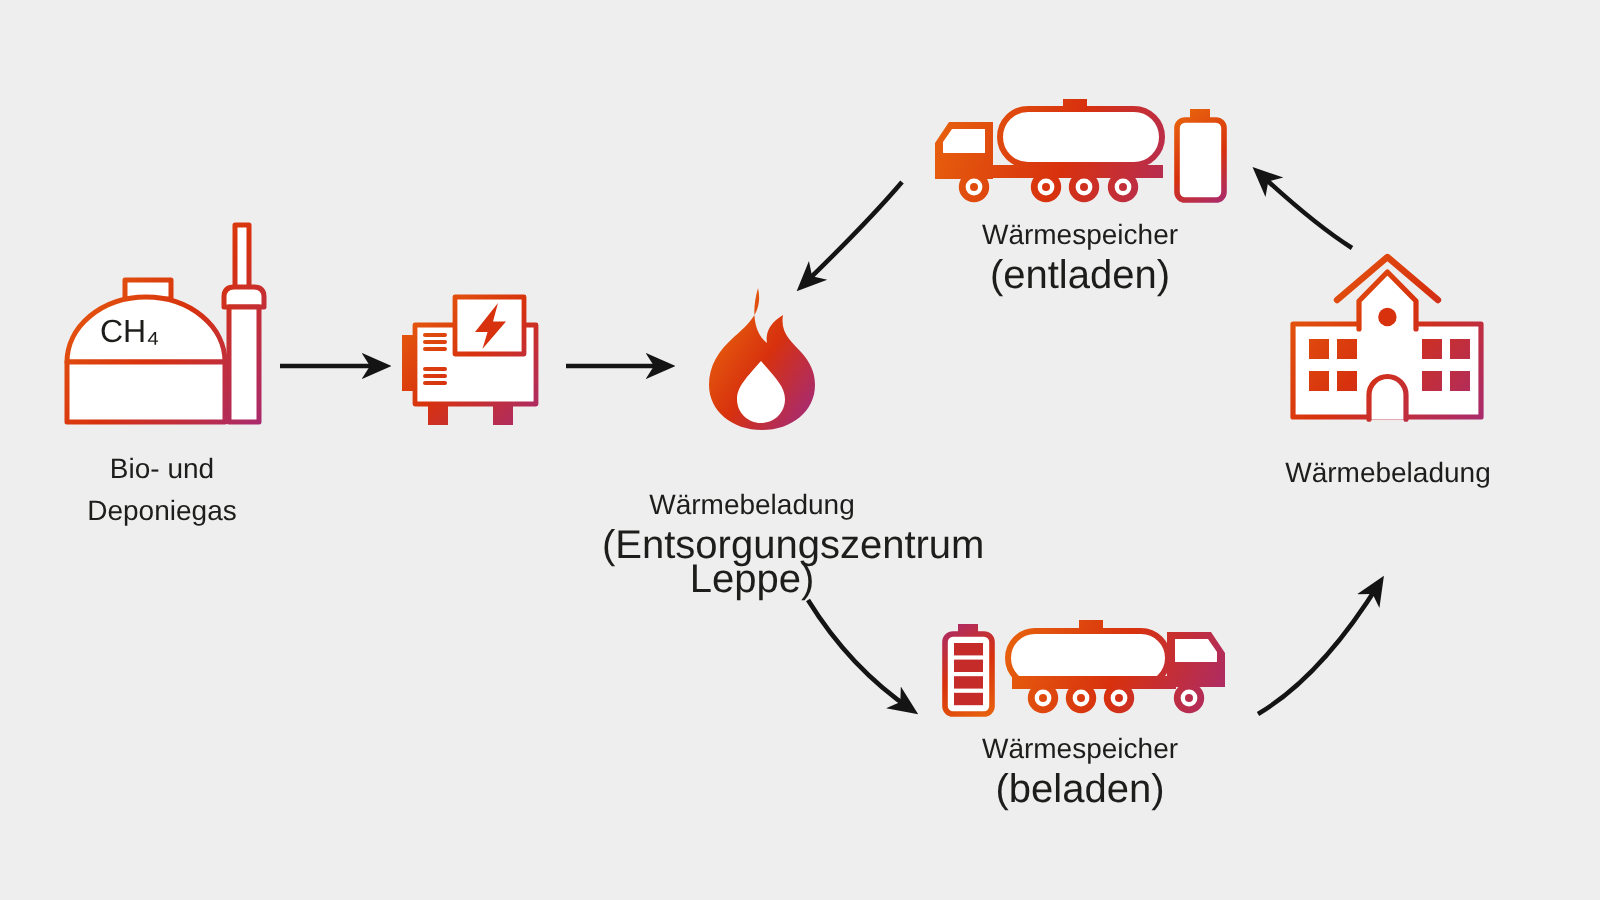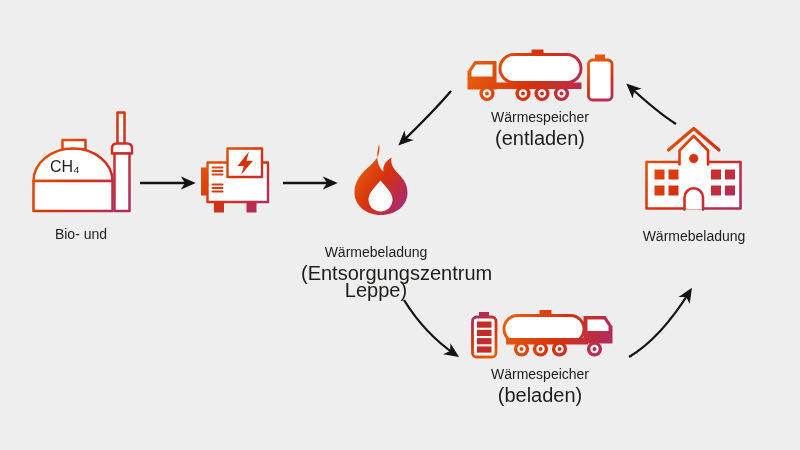--- a/index.html
+++ b/index.html
@@ -202,20 +202,21 @@
         <rect x="711" y="185.5" width="10" height="10"></rect>
         <rect x="725" y="185.5" width="10" height="10"></rect>
       </g>
     </g>
   </svg>
 
   <div class="gas" style="left:50px;top:158px;width:46px;">CH₄</div>
 
   <div class="lbl" style="left:6px;top:224px;width:150px;">
     <div class="main">Bio- und</div>
+    <div class="main">Deponiegas</div>
   </div>
 
 
   <div class="lbl" style="left:301px;top:226px;width:150px;margin-top:16px;">
     <div class="main">Wärmebeladung</div>
     <div class="sub">(Entsorgungszentrum</div>
     <div class="sub" style="margin-top:0;">Leppe)</div>
   </div>
 
   <div class="lbl" style="left:465px;top:107px;width:150px;">

